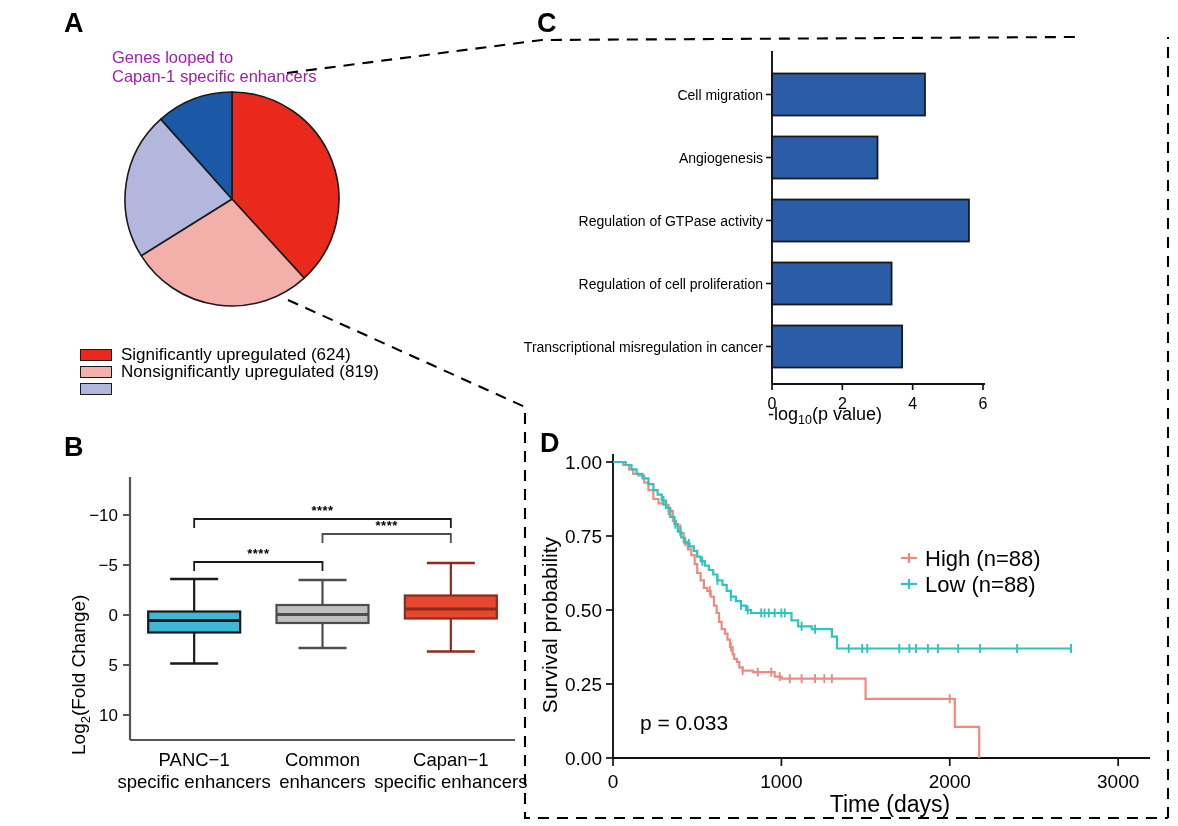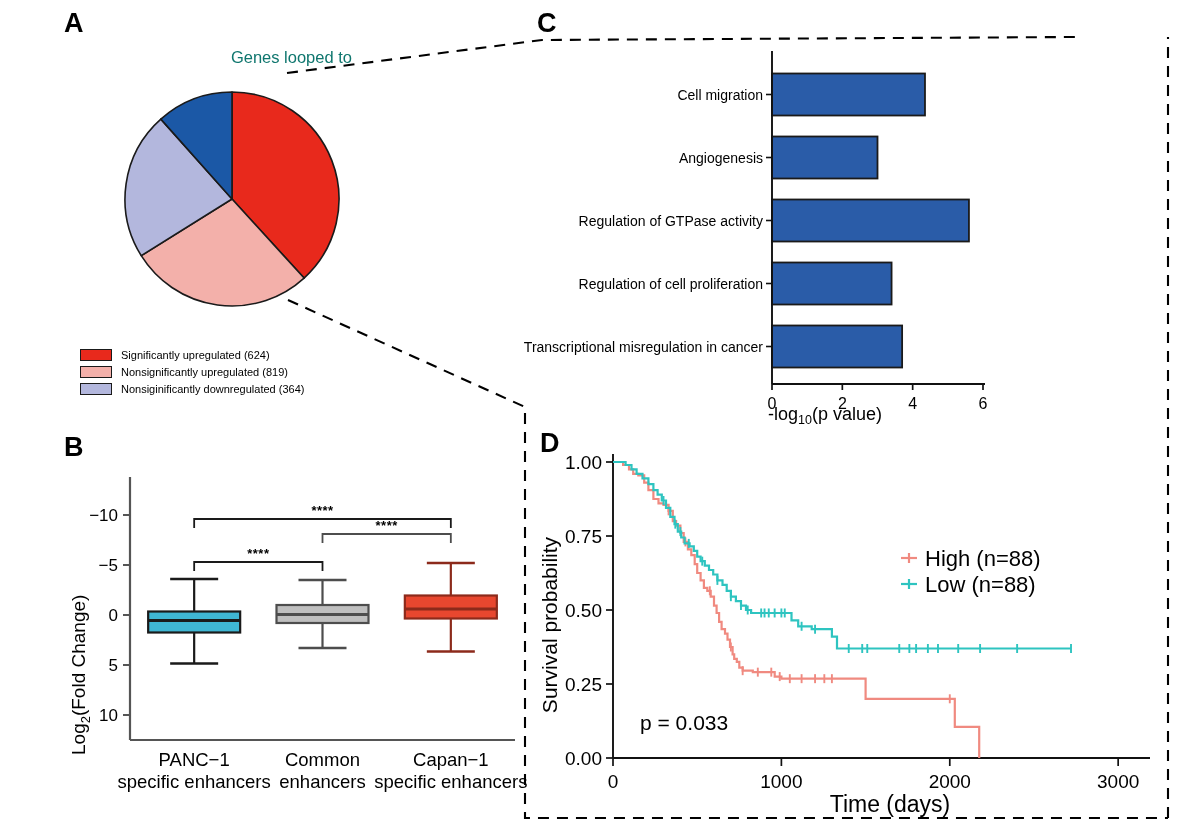--- a/index.html
+++ b/index.html
@@ -24,40 +24,40 @@
     font-weight: bold;
     font-size: 27px;
     color: #000;
     line-height: 1;
   }
   .abs { position: absolute; }
   svg { display: block; overflow: visible; }
   .ttl {
     position: absolute;
     font-size: 16.5px;
-    text-align: right;
+    text-align: left;
     line-height: 1.18;
-    color: #0f766e;
+    color: #a21caf;
   }
   .legend-row {
     display: flex;
     align-items: center;
     height: 16px;
     margin-bottom: 1px;
   }
   .legend-swatch {
     width: 32px;
     height: 12px;
     border: 1.4px solid #1a1a1a;
     box-sizing: border-box;
     margin-right: 9px;
     flex: 0 0 auto;
   }
   .legend-label {
-    font-size: 11px;
+    font-size: 17px;
     color: #000;
     white-space: nowrap;
   }
   .axis-txt {
     font-family: "Liberation Sans", sans-serif;
     fill: #000;
   }
 </style>
 </head>
 <body>
@@ -69,20 +69,21 @@
     <polyline points="287,73 542,40 1075,37" fill="none" stroke="#000" stroke-width="2.1" stroke-dasharray="11,8"></polyline>
 
     <polyline points="288,300 525,407 525,818 1168,818" fill="none" stroke="#000" stroke-width="2.1" stroke-dasharray="11,8"></polyline>
     <polyline points="1168,818 1168,37" fill="none" stroke="#000" stroke-width="2.1" stroke-dasharray="11,8"></polyline>
   </svg>
 
   <div class="panel-letter" style="left:64px;top:10px;">A</div>
 
   <div class="ttl" style="left:112px;top:48px;width:240px;">
     <div>Genes looped to</div>
+    <div>Capan-1 specific enhancers</div>
   </div>
 
   <svg class="abs" style="left:122px;top:88px;width:220px;height:222px;" viewBox="0 0 220 222">
     <g>
       <path id="pieSlice0" stroke="#1a1a1a" stroke-width="1.6" stroke-linejoin="round" d="M 110 111 L 110.00 4.00 A 107 107 0 0 1 182.09 190.07 Z" fill="#e8291c"></path>
       <path id="pieSlice1" stroke="#1a1a1a" stroke-width="1.6" stroke-linejoin="round" d="M 110 111 L 182.09 190.07 A 107 107 0 0 1 19.24 167.68 Z" fill="#f3b0aa"></path>
       <path id="pieSlice2" stroke="#1a1a1a" stroke-width="1.6" stroke-linejoin="round" d="M 110 111 L 19.24 167.68 A 107 107 0 0 1 38.83 31.10 Z" fill="#b3b7dd"></path>
       <path id="pieSlice3" stroke="#1a1a1a" stroke-width="1.6" stroke-linejoin="round" d="M 110 111 L 38.83 31.10 A 107 107 0 0 1 110.00 4.00 Z" fill="#1b58a6"></path>
     </g>
   </svg>
@@ -91,21 +92,20 @@
       <div class="legend-row">
         <span class="legend-swatch" style="background: rgb(232, 41, 28);"></span>
         <span class="legend-label">Significantly upregulated (624)</span>
       </div>
       <div class="legend-row">
         <span class="legend-swatch" style="background: rgb(243, 176, 170);"></span>
         <span class="legend-label">Nonsignificantly upregulated (819)</span>
       </div>
       <div class="legend-row">
         <span class="legend-swatch" style="background: rgb(179, 183, 221);"></span>
-        <span class="legend-label">Nonsiginificantly downregulated (364)</span>
       </div>
     </div>
 
   <div class="panel-letter" style="left:64px;top:434px;">B</div>
 
   <svg class="abs" id="boxplotSvg" style="left:60px;top:455px;width:470px;height:365px;" viewBox="0 0 470 365">
 
     <text class="axis-txt" x="25" y="300" font-size="19" transform="rotate(-90 25 300)">
       <tspan id="bYlabP">Log</tspan><tspan id="bYlabSub" font-size="13" dy="5">2</tspan><tspan id="bYlabS" dy="-5">(Fold Change)</tspan>
     </text>

